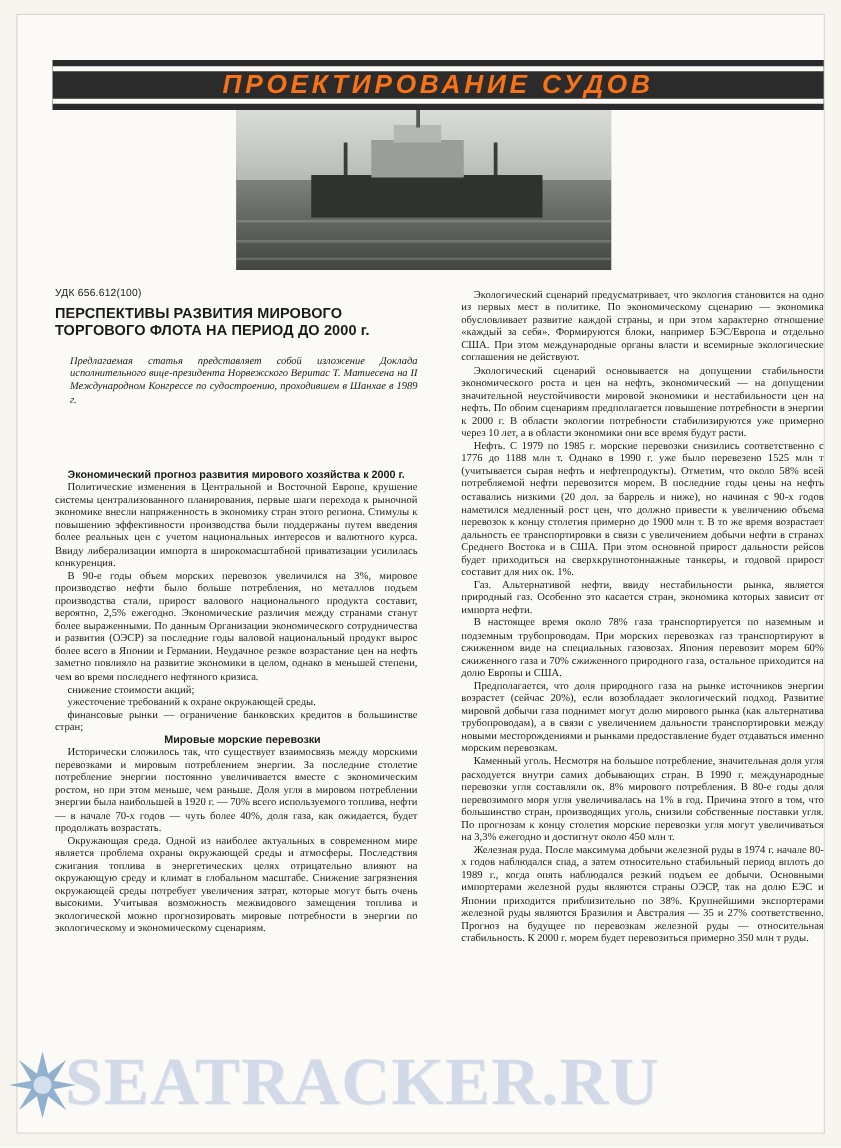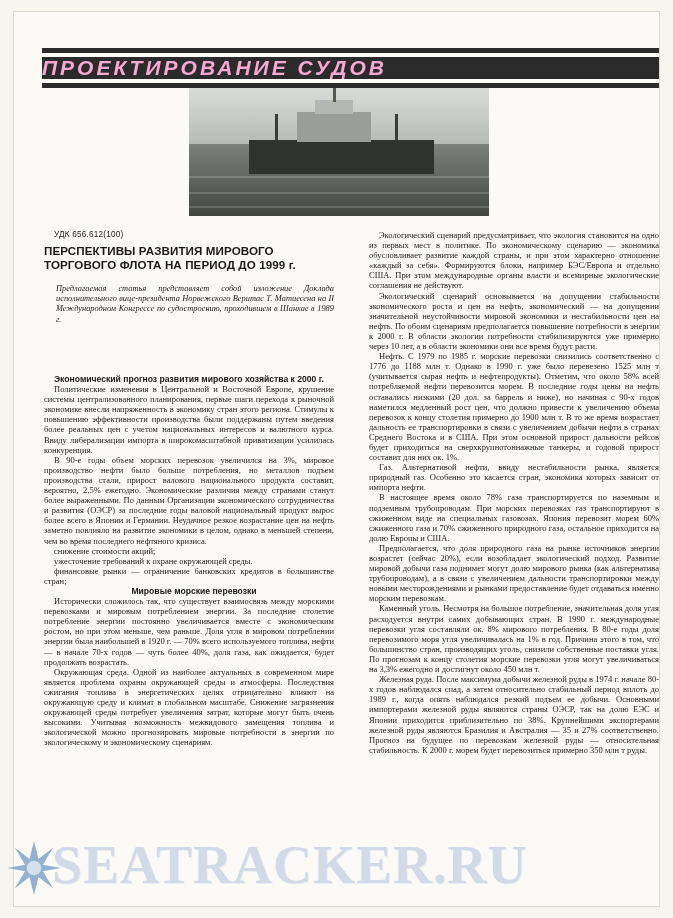--- a/index.html
+++ b/index.html
@@ -46,22 +46,22 @@
     height: 4px;
     background: #fbfaf6;
   }
   .banner .band-top { top: 5px; }
   .banner .band-bot { bottom: 5px; }
   .banner-title {
     position: absolute;
     left: 0; top: 0;
     width: 100%; height: 40px;
     line-height: 40px;
-    text-align: left;
-    color: #f9a8d4;
+    text-align: center;
+    color: #f97316;
     font-family: "Liberation Sans", sans-serif;
     font-weight: bold;
     font-style: italic;
     font-size: 21px;
     letter-spacing: 3px;
     white-space: nowrap;
   }
 
   
   .photo {
@@ -113,21 +113,20 @@
     background: rgba(255,255,255,0.17);
   }
 
   
   .udk {
     position: absolute;
     left: 30px; top: 218px;
     font-size: 8.2px;
     font-family: "Liberation Sans", sans-serif;
     letter-spacing: .2px;
-    margin-left: 10px;
   }
   .headline {
     position: absolute;
     left: 30px; top: 232px;
     width: 290px;
     font-family: "Liberation Sans", sans-serif;
     font-weight: bold;
     font-size: 11.6px;
     line-height: 14px;
     letter-spacing: .1px;
@@ -218,21 +217,21 @@
       <div class="hull"></div>
       <div class="house"></div>
       <div class="house2"></div>
       <div class="mast"></div>
       <div class="wave" style="top:88px"></div>
       <div class="wave" style="top:104px"></div>
       <div class="wave" style="top:118px"></div>
     </div>
 
     <div class="udk">УДК  656.612(100)</div>
-    <div class="headline">ПЕРСПЕКТИВЫ РАЗВИТИЯ МИРОВОГО ТОРГОВОГО ФЛОТА НА ПЕРИОД ДО 1999 г.</div>
+    <div class="headline">ПЕРСПЕКТИВЫ РАЗВИТИЯ МИРОВОГО ТОРГОВОГО ФЛОТА НА ПЕРИОД ДО 2000 г.</div>
     <div class="lede">Предлагаемая статья представляет собой изложение Доклада исполнительного вице-президента Норвежского Веритас Т. Матиесена на II Международном Конгрессе по судостроению, проходившем в Шанхае в 1989 г.</div>
 
     <div class="col col-left">
       <p class="sub">Экономический прогноз развития мирового хозяйства к 2000 г.</p>
       <p>Политические изменения в Центральной и Восточной Европе, крушение системы централизованного планирования, первые шаги перехода к рыночной экономике внесли напряженность в экономику стран этого региона. Стимулы к повышению эффективности производства были поддержаны путем введения более реальных цен с учетом национальных интересов и валютного курса. Ввиду либерализации импорта в широкомасштабной приватизации усилилась конкуренция.</p>
       <p>В 90-е годы объем морских перевозок увеличился на 3%, мировое производство нефти было больше потребления, но металлов подъем производства стали, прирост валового национального продукта составит, вероятно, 2,5% ежегодно. Экономические различия между странами станут более выраженными. По данным Организации экономического сотрудничества и развития (ОЭСР) за последние годы валовой национальный продукт вырос более всего в Японии и Германии. Неудачное резкое возрастание цен на нефть заметно повлияло на развитие экономики в целом, однако в меньшей степени, чем во время последнего нефтяного кризиса.</p>
       <p class="dash">снижение стоимости акций;</p>
       <p class="dash">ужесточение требований к охране окружающей среды.</p>
       <p class="dash">финансовые рынки — ограничение банковских кредитов в большинстве стран;</p>
       <p class="sub-center">Мировые морские перевозки</p>

